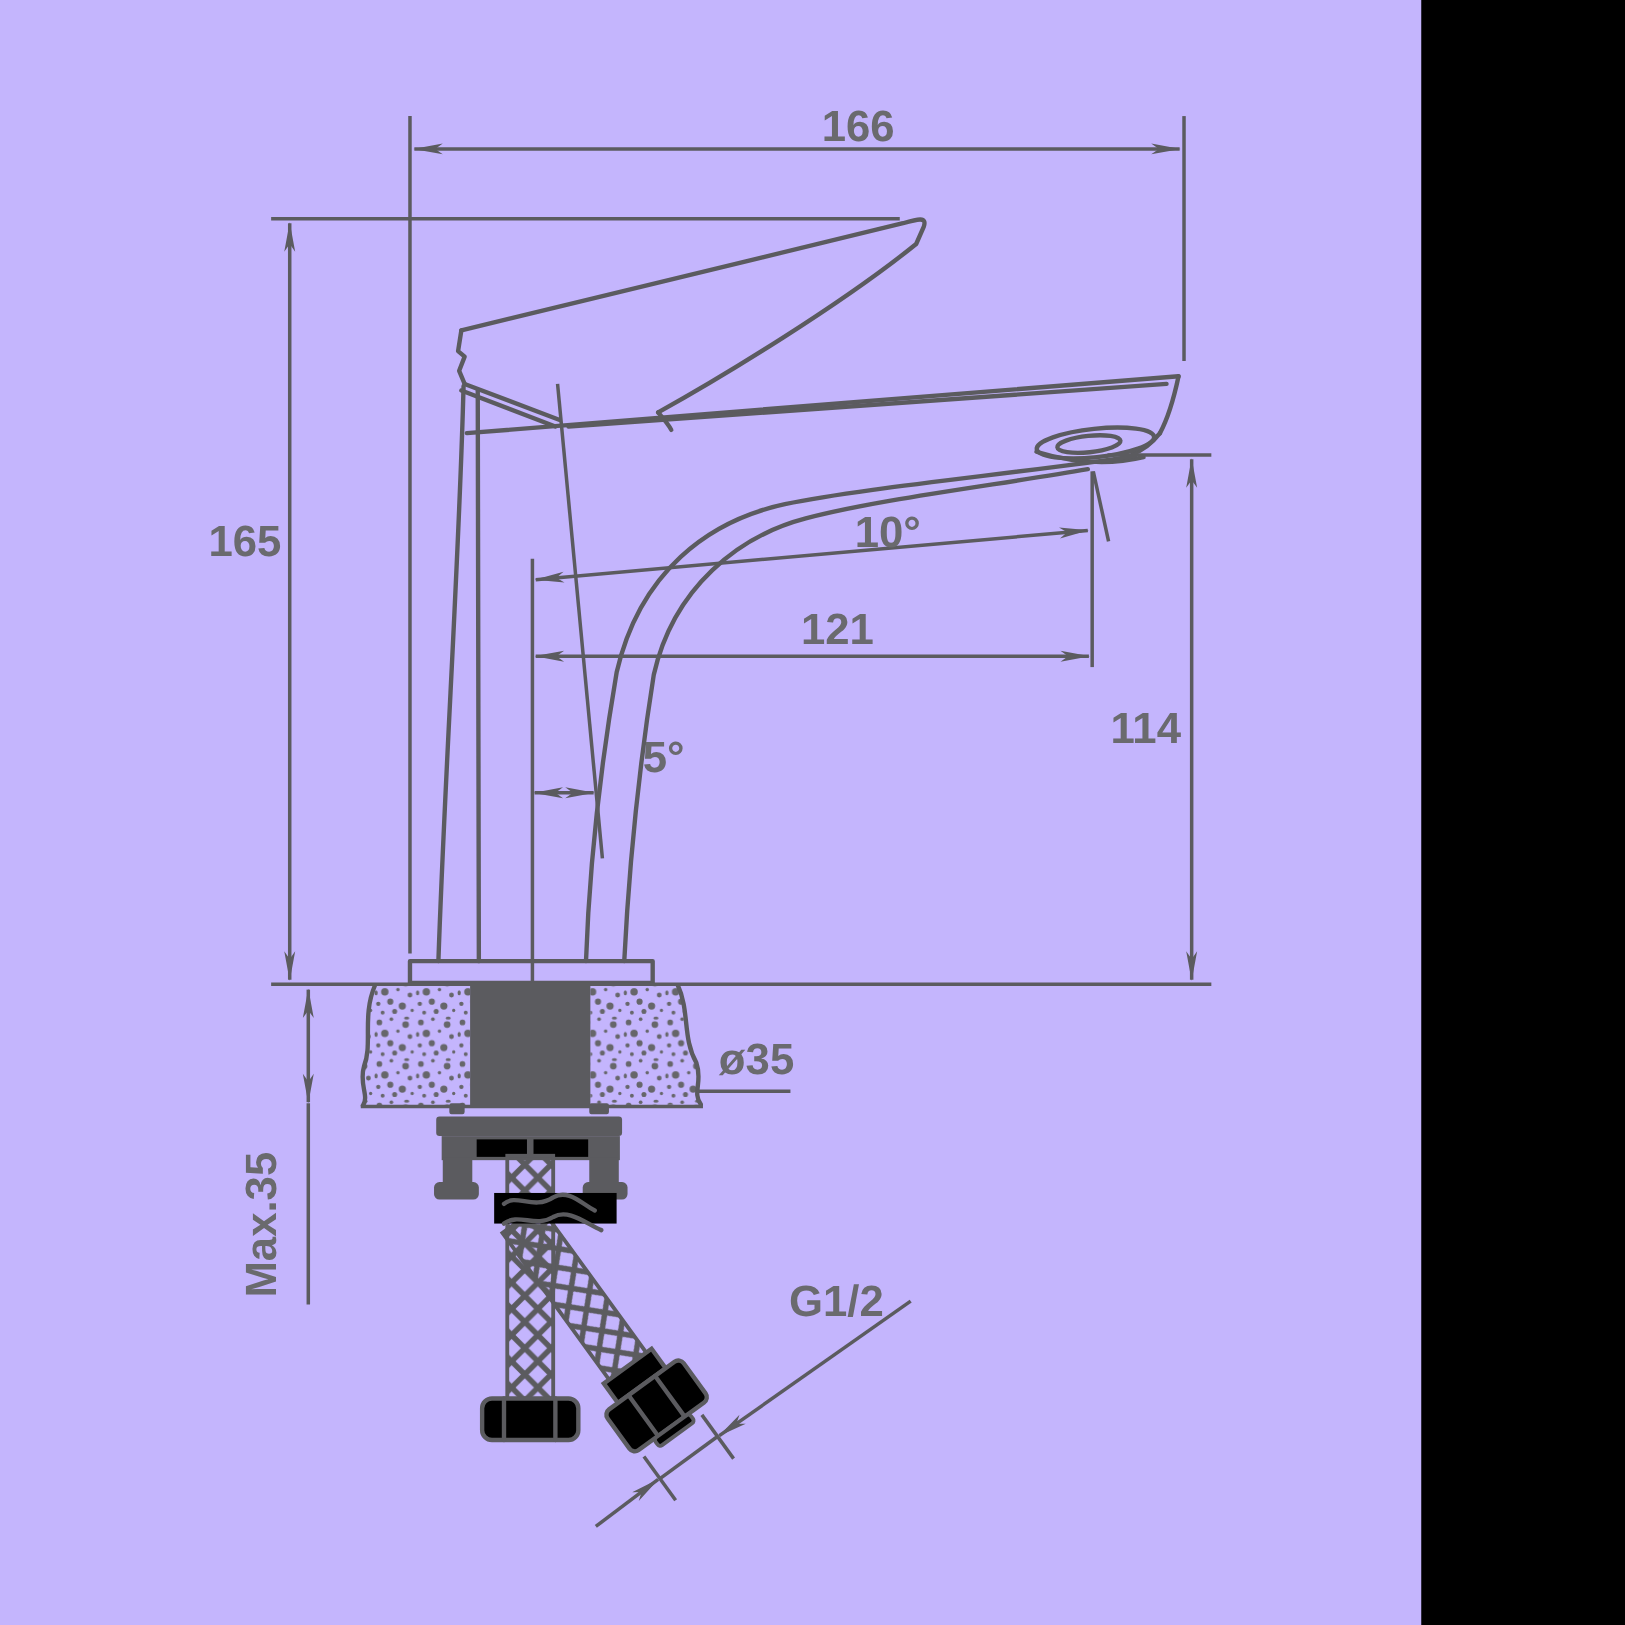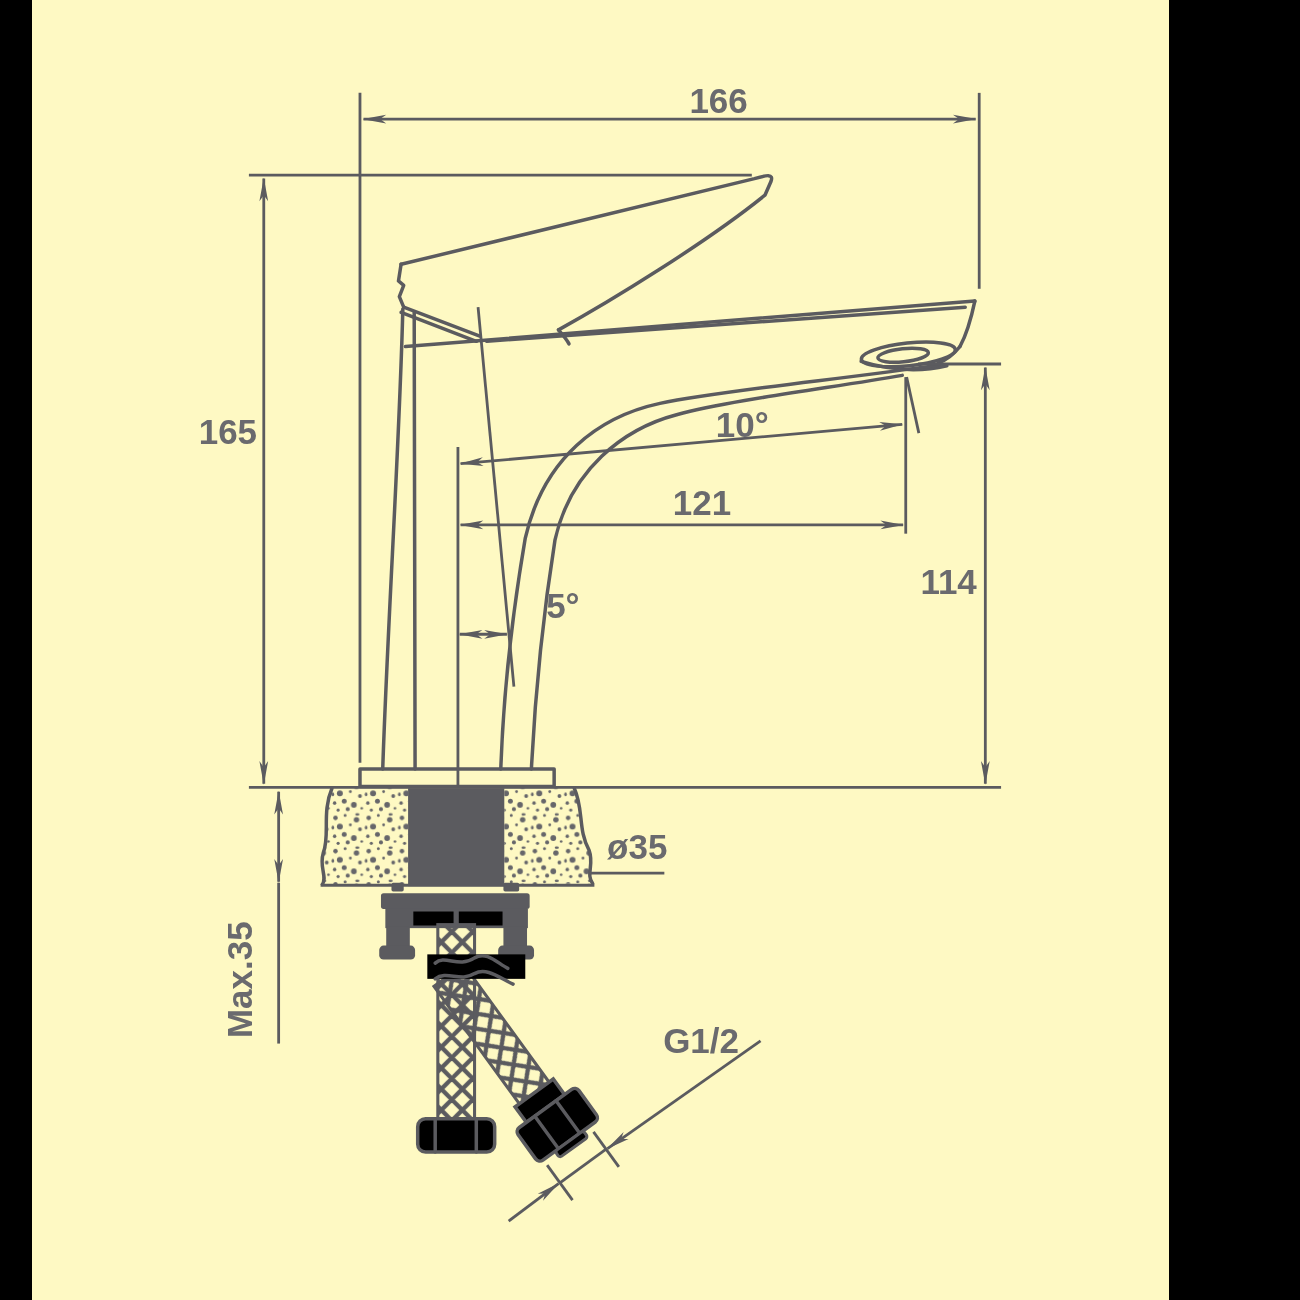--- a/index.html
+++ b/index.html
@@ -1,16 +1,16 @@
 <!DOCTYPE html>
 <html><head>
 <meta charset="utf-8">
 <style>
   html,body{margin:0;padding:0;background:#000;}
-  .stage{position:relative;width:1137px;height:1300px;background:#fef9c3;overflow:hidden;margin-left:32px;}
+  .stage{position:relative;width:1137px;height:1300px;background:#c4b5fd;overflow:hidden;}
   svg{display:block;width:100%;height:100%;}
   .ln{stroke:#5b5b5f;stroke-width:4;fill:none;stroke-linecap:round;stroke-linejoin:round;}
   .dim{stroke:#5b5b5f;stroke-width:3.2;fill:none;stroke-linecap:butt;}
   .fillg{fill:#5b5b5f;stroke:none;}
   .blk{fill:#000;stroke:none;}
   .lbl{font-family:"Liberation Sans",sans-serif;font-size:40px;font-weight:700;fill:#6a6a6e;}
 </style>
 </head>
 <body>
 

